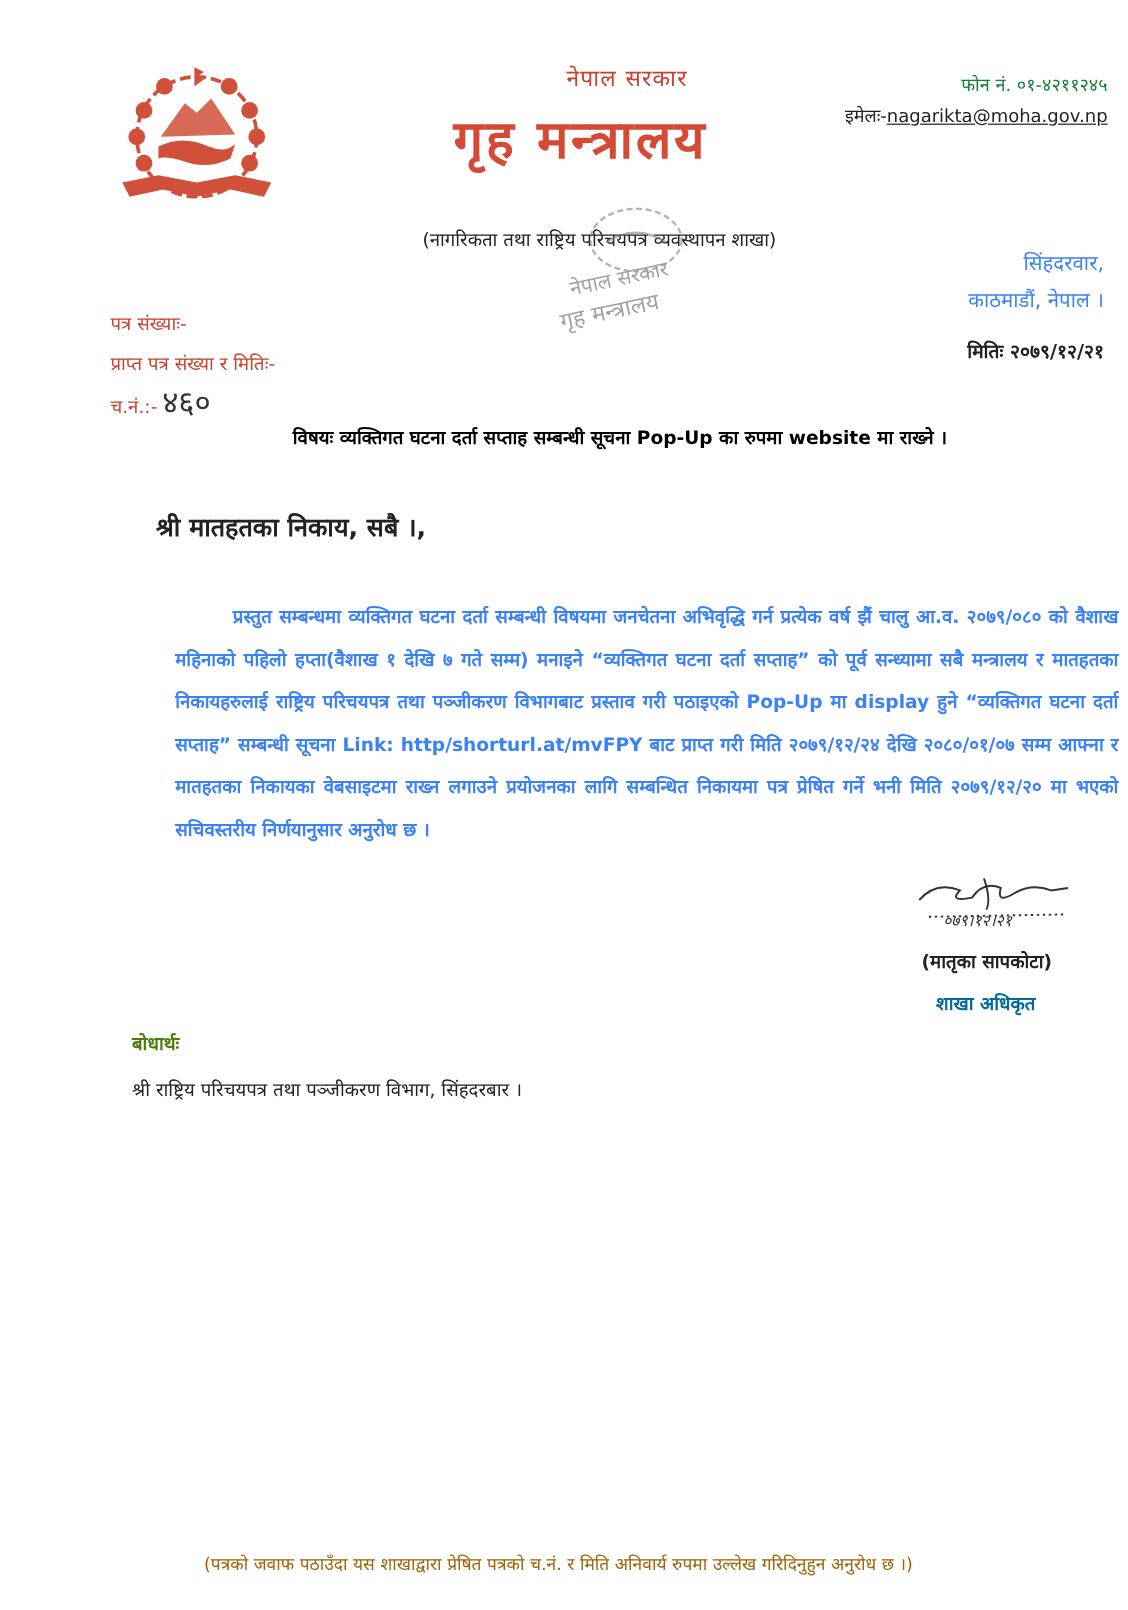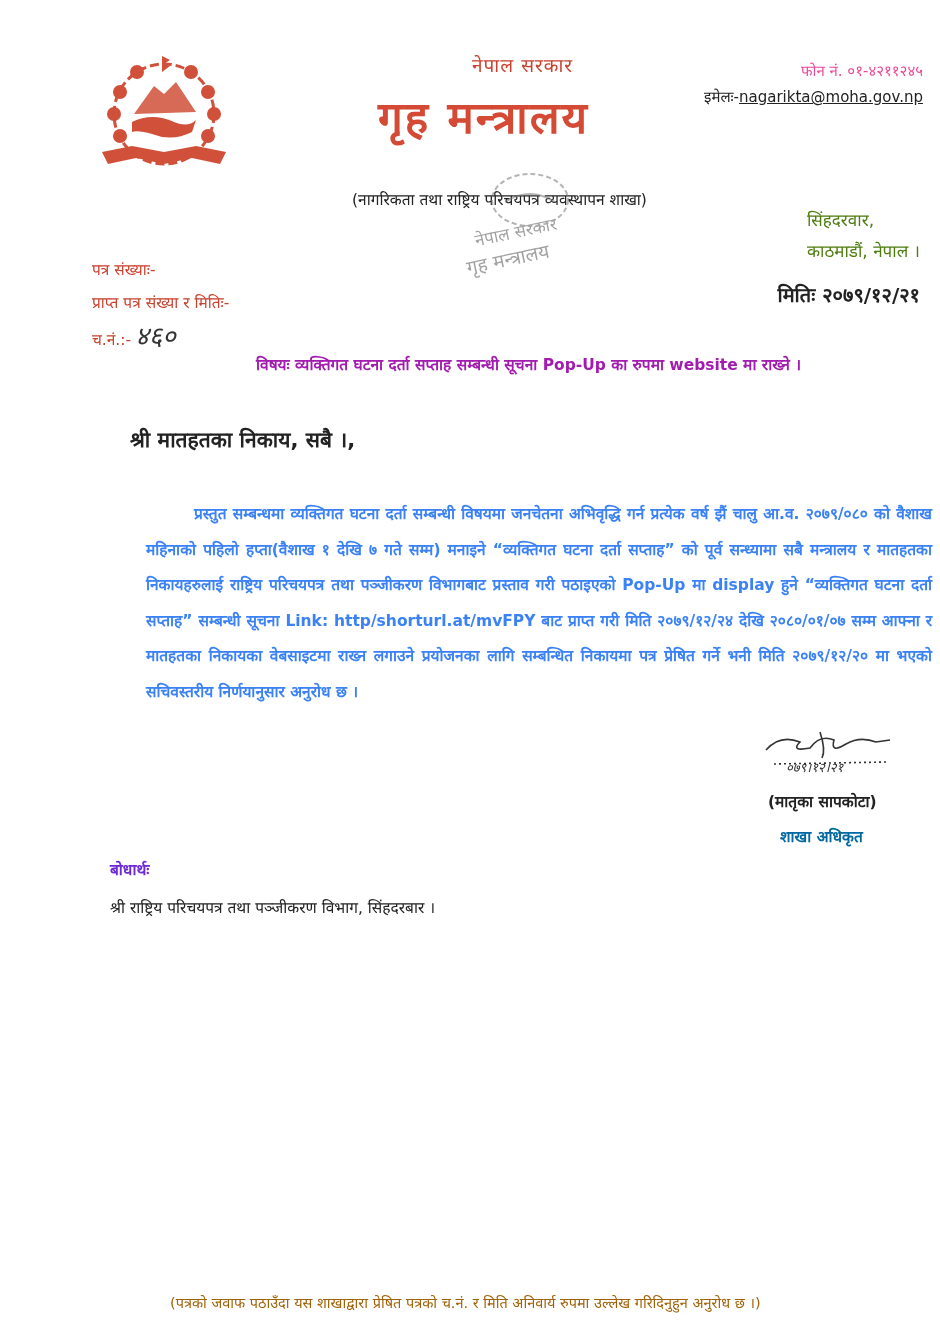--- a/index.html
+++ b/index.html
@@ -6,37 +6,37 @@
   body {
     width: 940px; height: 1342px; position: relative; overflow: hidden;
     font-family: "DejaVu Sans", sans-serif; color: #1a1a1a;
   }
   .abs { position: absolute; }
   .emblem { left: 92px; top: 52px; width: 145px; height: 130px; }
   .seal { left: 460px; top: 170px; width: 140px; height: 110px; opacity: 0.55; }
   .gov-name { left: 472px; top: 52px; font-size: 19px; color: #c8422e; letter-spacing: 1px; }
   .ministry { left: 378px; top: 88px; font-size: 44px; font-weight: bold; color: #d44a34; letter-spacing: 2px; line-height: 60px; }
   .branch { left: 352px; top: 152px; font-size: 15.5px; color: #222; margin-top: 36px; }
-  .phone { right: 17px; top: 60px; font-size: 15px; color: #ec4899; text-align: center; }
+  .phone { right: 17px; top: 60px; font-size: 15px; color: #15803d; text-align: center; }
   .email-row { right: 17px; top: 86px; font-size: 15px; color: #222; text-align: right; }
   .email-link { text-decoration: underline; color: #222; }
   .ref-block { left: 92px; top: 206px; font-size: 15.5px; color: #c8422e; line-height: 33px; margin-top: 48px; }
-  .ref-hand { font-family: "DejaVu Serif", serif; font-style: italic; font-size: 26px; color: #333; margin-left: 4px; }
-  .addr { right: 20px; top: 205px; font-size: 17px; color: #4d7c0f; text-align: left; line-height: 31px; }
-  .date { right: 20px; top: 281px; font-size: 20px; font-weight: bold; color: #222; }
-  .subject { left: 256px; top: 353px; font-size: 15.5px; font-weight: bold; color: #a21caf; }
+  .ref-hand { font-family: "DejaVu Serif", serif; font-size: 26px; color: #333; margin-left: 4px; }
+  .addr { right: 20px; top: 205px; font-size: 17px; color: #3b82f6; text-align: right; line-height: 31px; }
+  .date { right: 20px; top: 281px; font-size: 16px; font-weight: bold; color: #222; }
+  .subject { left: 244px; top: 353px; font-size: 15.5px; font-weight: bold; color: #000000; }
   .salutation { left: 130px; top: 425px; font-size: 21px; font-weight: bold; color: #222; }
   .body-para {
     left: 146px; top: 497px; width: 786px; font-size: 15.5px; font-weight: bold; color: #3b82f6;
     line-height: 35.5px; text-align: justify; text-indent: 48px; margin: 0;
   }
   .signature { left: 760px; top: 728px; width: 140px; height: 52px; }
   .sig-name { left: 768px; top: 790px; font-size: 15.5px; font-weight: bold; color: #222; }
   .sig-title { left: 780px; top: 825px; font-size: 15.5px; font-weight: bold; color: #0369a1; }
-  .cc-label { left: 110px; top: 858px; font-size: 15.5px; font-weight: bold; color: #6d28d9; }
+  .cc-label { left: 110px; top: 858px; font-size: 15.5px; font-weight: bold; color: #4d7c0f; }
   .cc-item { left: 110px; top: 896px; font-size: 15.5px; font-weight: normal; color: #222; }
   .footer-note { left: 170px; top: 1292px; font-size: 14.5px; color: #a16207; }
 </style>
 </head>
 <body>
 
 <div class="abs emblem">
   <svg width="145" height="130" viewBox="0 0 145 130">
     <g fill="none" stroke="#d0503a" stroke-width="3">
       <circle cx="72" cy="62" r="50" stroke-dasharray="9 4"></circle>

